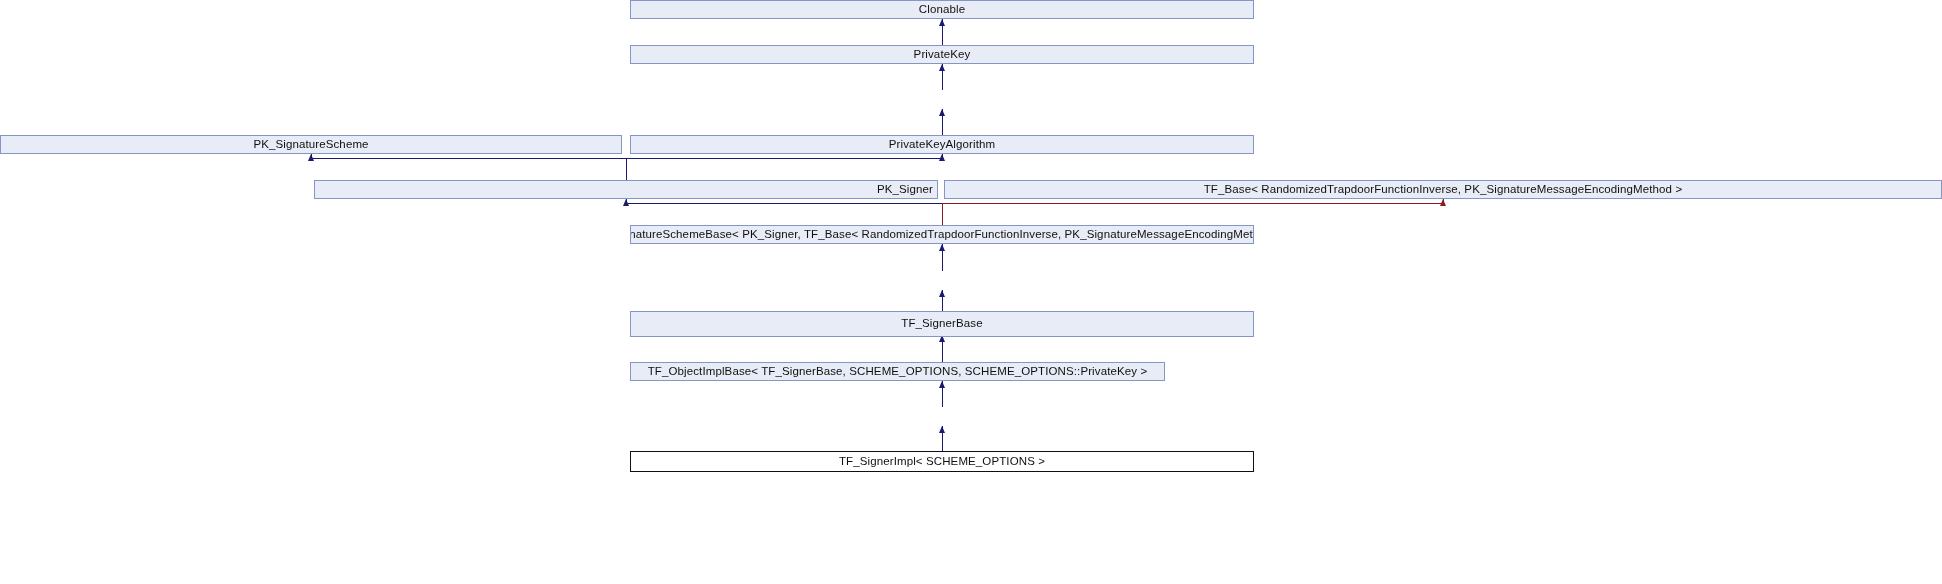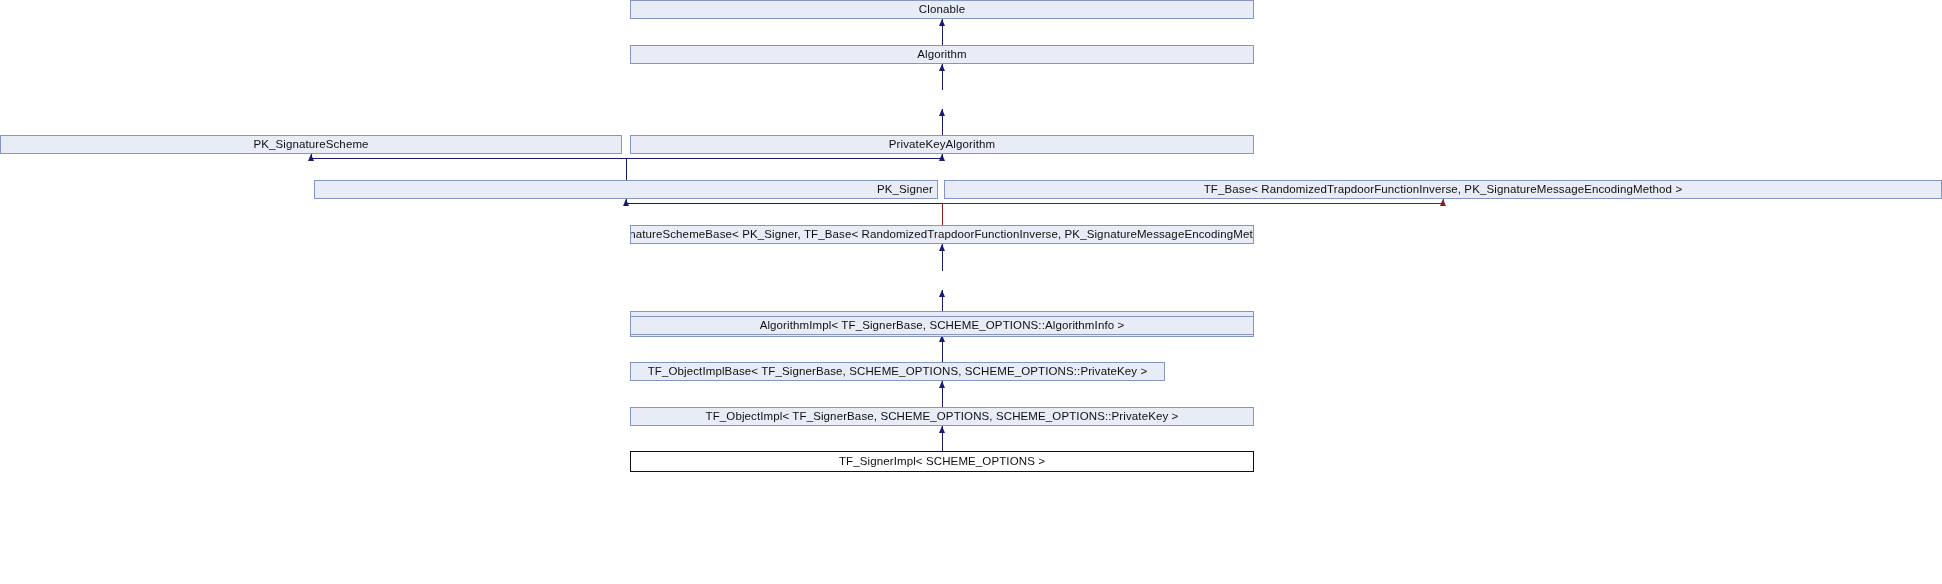--- a/index.html
+++ b/index.html
@@ -90,45 +90,39 @@
     <div class="edge v" style="left: 942px; top: 335px; height: 27px;"></div>
     <div class="arrowhead" style="left: 938.5px; top: 335px;"></div>
     <div class="edge v" style="left: 942px; top: 381px; height: 26px;"></div>
     <div class="arrowhead" style="left: 938.5px; top: 381px;"></div>
     <div class="edge v" style="left: 942px; top: 426px; height: 25px;"></div>
     <div class="arrowhead" style="left: 938.5px; top: 426px;"></div>
     <div class="node" style="left: 630px; top: 0px; width: 624px; height: 19px;">
       <span class="node-label">Clonable</span>
     </div>
     <div class="node" style="left: 630px; top: 45px; width: 624px; height: 19px;">
-      <span class="node-label">Algorithm</span>
+      <span class="node-label">PrivateKey</span>
     </div>
     <div class="node" style="left: 0px; top: 135px; width: 622px; height: 19px;">
       <span class="node-label">PK_SignatureScheme</span>
     </div>
     <div class="node" style="left: 630px; top: 135px; width: 624px; height: 19px;">
       <span class="node-label">PrivateKeyAlgorithm</span>
     </div>
     <div class="node" style="left: 314px; top: 180px; width: 624px; height: 19px; justify-content: flex-end;">
       <span class="node-label">PK_Signer</span>
     </div>
     <div class="node" style="left: 944px; top: 180px; width: 998px; height: 19px;">
       <span class="node-label">TF_Base&lt; RandomizedTrapdoorFunctionInverse, PK_SignatureMessageEncodingMethod &gt;</span>
     </div>
     <div class="node" style="left: 630px; top: 225px; width: 624px; height: 19px;">
       <span class="node-label">TF_SignatureSchemeBase&lt; PK_Signer, TF_Base&lt; RandomizedTrapdoorFunctionInverse, PK_SignatureMessageEncodingMethod &gt; &gt;</span>
     </div>
     <div class="node" style="left: 630px; top: 271px; width: 624px; height: 26px; margin-top: 40px;">
       <span class="node-label">TF_SignerBase</span>
     </div>
-    <div class="node" style="left: 630px; top: 316px; width: 624px; height: 19px;">
-      <span class="node-label">AlgorithmImpl&lt; TF_SignerBase, SCHEME_OPTIONS::AlgorithmInfo &gt;</span>
-    </div>
     <div class="node" style="left: 630px; top: 362px; width: 535px; height: 19px;">
       <span class="node-label">TF_ObjectImplBase&lt; TF_SignerBase, SCHEME_OPTIONS, SCHEME_OPTIONS::PrivateKey &gt;</span>
-    </div>
-    <div class="node" style="left: 630px; top: 407px; width: 624px; height: 19px;">
-      <span class="node-label">TF_ObjectImpl&lt; TF_SignerBase, SCHEME_OPTIONS, SCHEME_OPTIONS::PrivateKey &gt;</span>
     </div>
     <div class="node leaf" style="left: 630px; top: 451px; width: 624px; height: 21px; justify-content: center;">
       <span class="node-label">TF_SignerImpl&lt; SCHEME_OPTIONS &gt;</span>
     </div>
   </div>
 
 </body></html>

